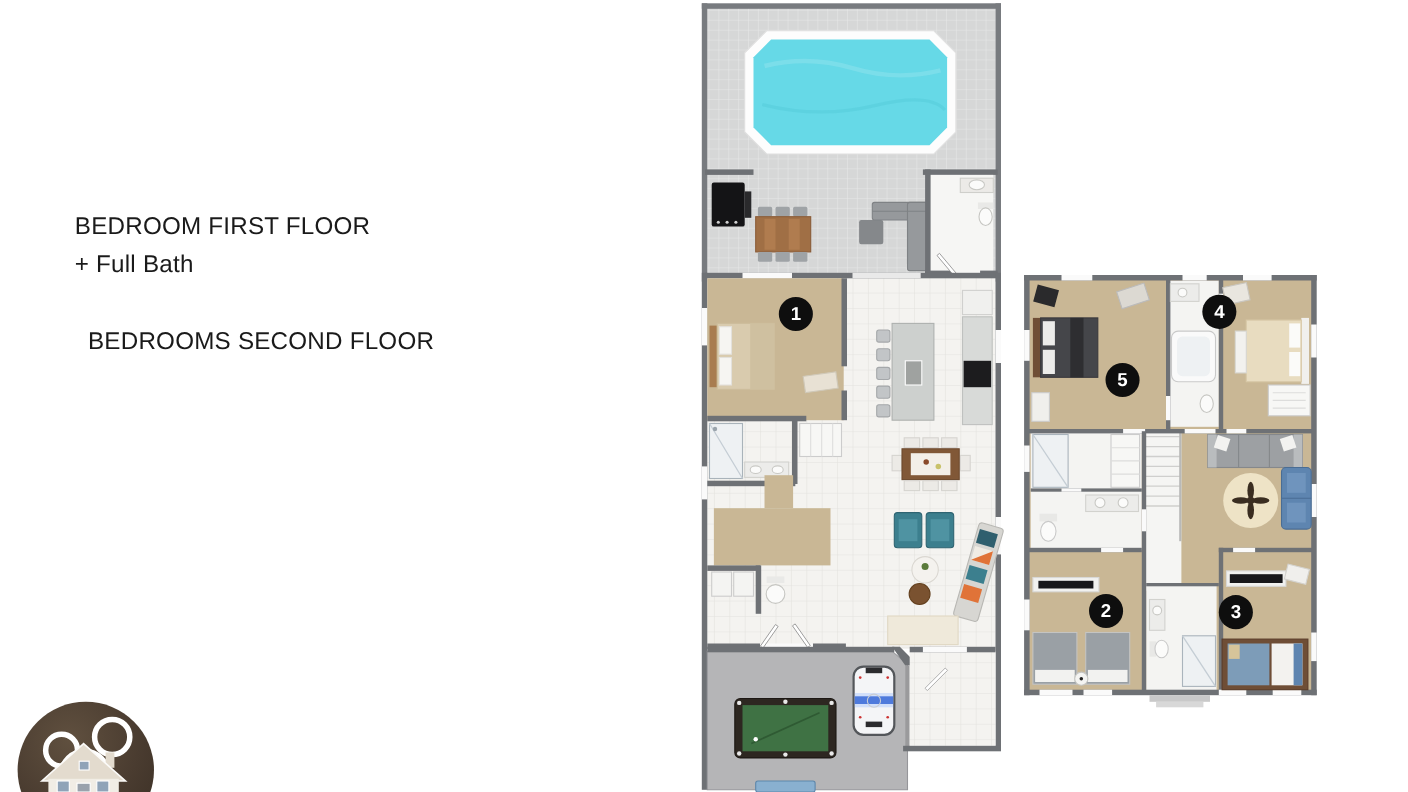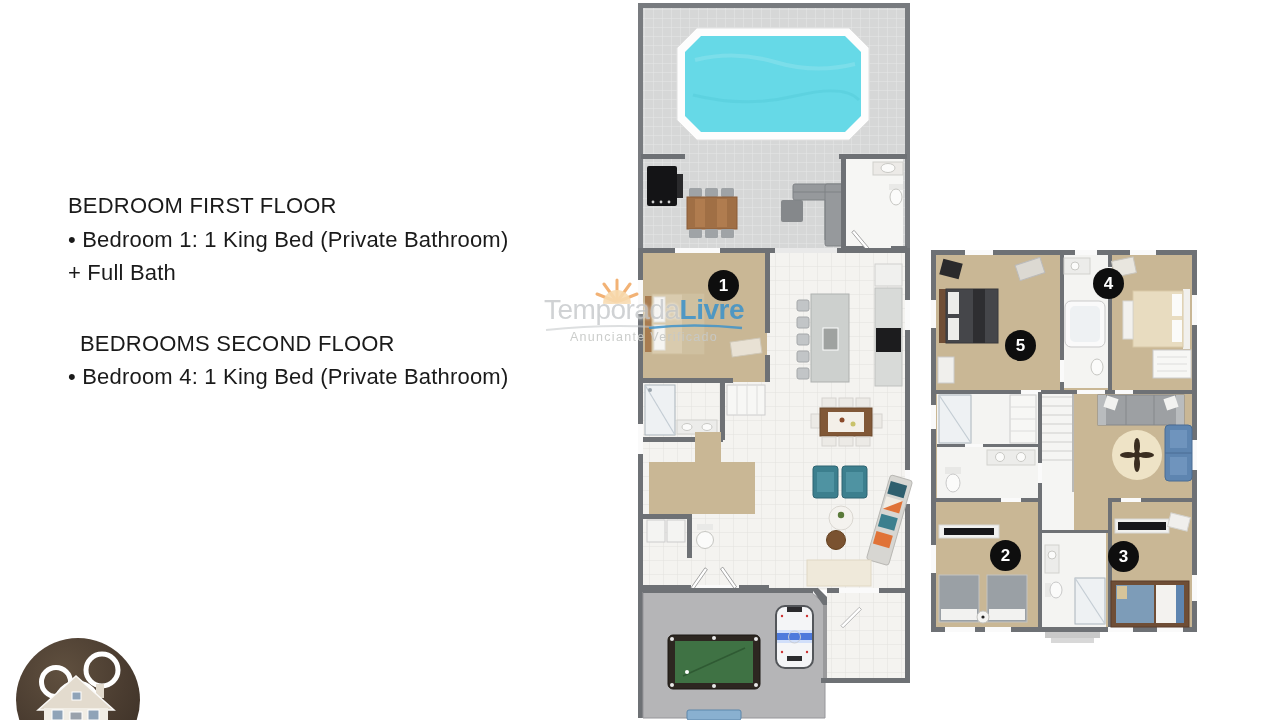--- a/index.html
+++ b/index.html
@@ -35,24 +35,22 @@
   
   .logo{position:absolute;left:12px;top:634px;z-index:7;}
 </style>
 </head>
 <body>
 
 <div class="stage">
 
   <section class="info">
     <div>BEDROOM FIRST FLOOR</div>
-    <div>• Bedroom 1: 1 King Bed (Private Bathroom)</div>
     <div>+ Full Bath</div>
     <div class="sec2">BEDROOMS SECOND FLOOR</div>
-    <div>• Bedroom 4: 1 King Bed (Private Bathroom)</div>
   </section>
 
   <div class="floor1">
     <svg width="280" height="720" viewBox="0 0 280 720">
       <defs>
         <pattern id="f1-deck" width="9" height="9" patternUnits="userSpaceOnUse">
           <rect width="9" height="9" fill="#d6d7d7"></rect>
           <path d="M0 0H9M0 0V9" stroke="#e7e8e8" stroke-width="1"></path>
         </pattern>
         <pattern id="f1-tile" width="14" height="14" patternUnits="userSpaceOnUse">
@@ -437,40 +435,20 @@
       </g>
     </svg>
   </div>
 
   <div class="marker" style="left:708px;top:270px;">1</div>
   <div class="marker" style="left:990px;top:540px;">2</div>
   <div class="marker" style="left:1108px;top:541px;">3</div>
   <div class="marker" style="left:1093px;top:268px;">4</div>
   <div class="marker" style="left:1005px;top:330px;">5</div>
 
-  <div class="watermark">
-    <svg class="wm-sun" width="46" height="28" viewBox="0 0 46 28">
-      <g stroke="#f0a55e" stroke-width="3" stroke-linecap="round" opacity=".85">
-        <line x1="23" y1="26" x2="23" y2="4"></line>
-        <line x1="23" y1="26" x2="10" y2="8"></line>
-        <line x1="23" y1="26" x2="36" y2="8"></line>
-        <line x1="23" y1="26" x2="3" y2="18"></line>
-        <line x1="23" y1="26" x2="43" y2="18"></line>
-      </g>
-      <path d="M9 28 A14 14 0 0 1 37 28 Z" fill="#f7d9ae" opacity=".9"></path>
-    </svg>
-    <div class="wm-brand">
-      <span class="wm-first">Temporada</span><span class="wm-second">Livre</span>
-    </div>
-    <svg class="wm-swoosh" width="200" height="10" viewBox="0 0 200 10">
-      <path d="M2 7 Q60 1 110 4" stroke="#c6c9cb" stroke-width="2" fill="none" opacity=".6"></path>
-      <path d="M105 5 Q150 0 198 5" stroke="#3f93c9" stroke-width="2.5" fill="none" opacity=".85"></path>
-    </svg>
-    <div class="wm-sub">Anunciante Verificado</div>
-  </div>
 
   <div class="logo">
     <svg width="132" height="86" viewBox="0 0 132 86">
       <defs>
         <radialGradient id="lg-grad" cx="38%" cy="28%" r="85%">
           <stop offset="0%" stop-color="#60503f"></stop>
           <stop offset="60%" stop-color="#4a3c30"></stop>
           <stop offset="100%" stop-color="#3c3026"></stop>
         </radialGradient>
       </defs>

